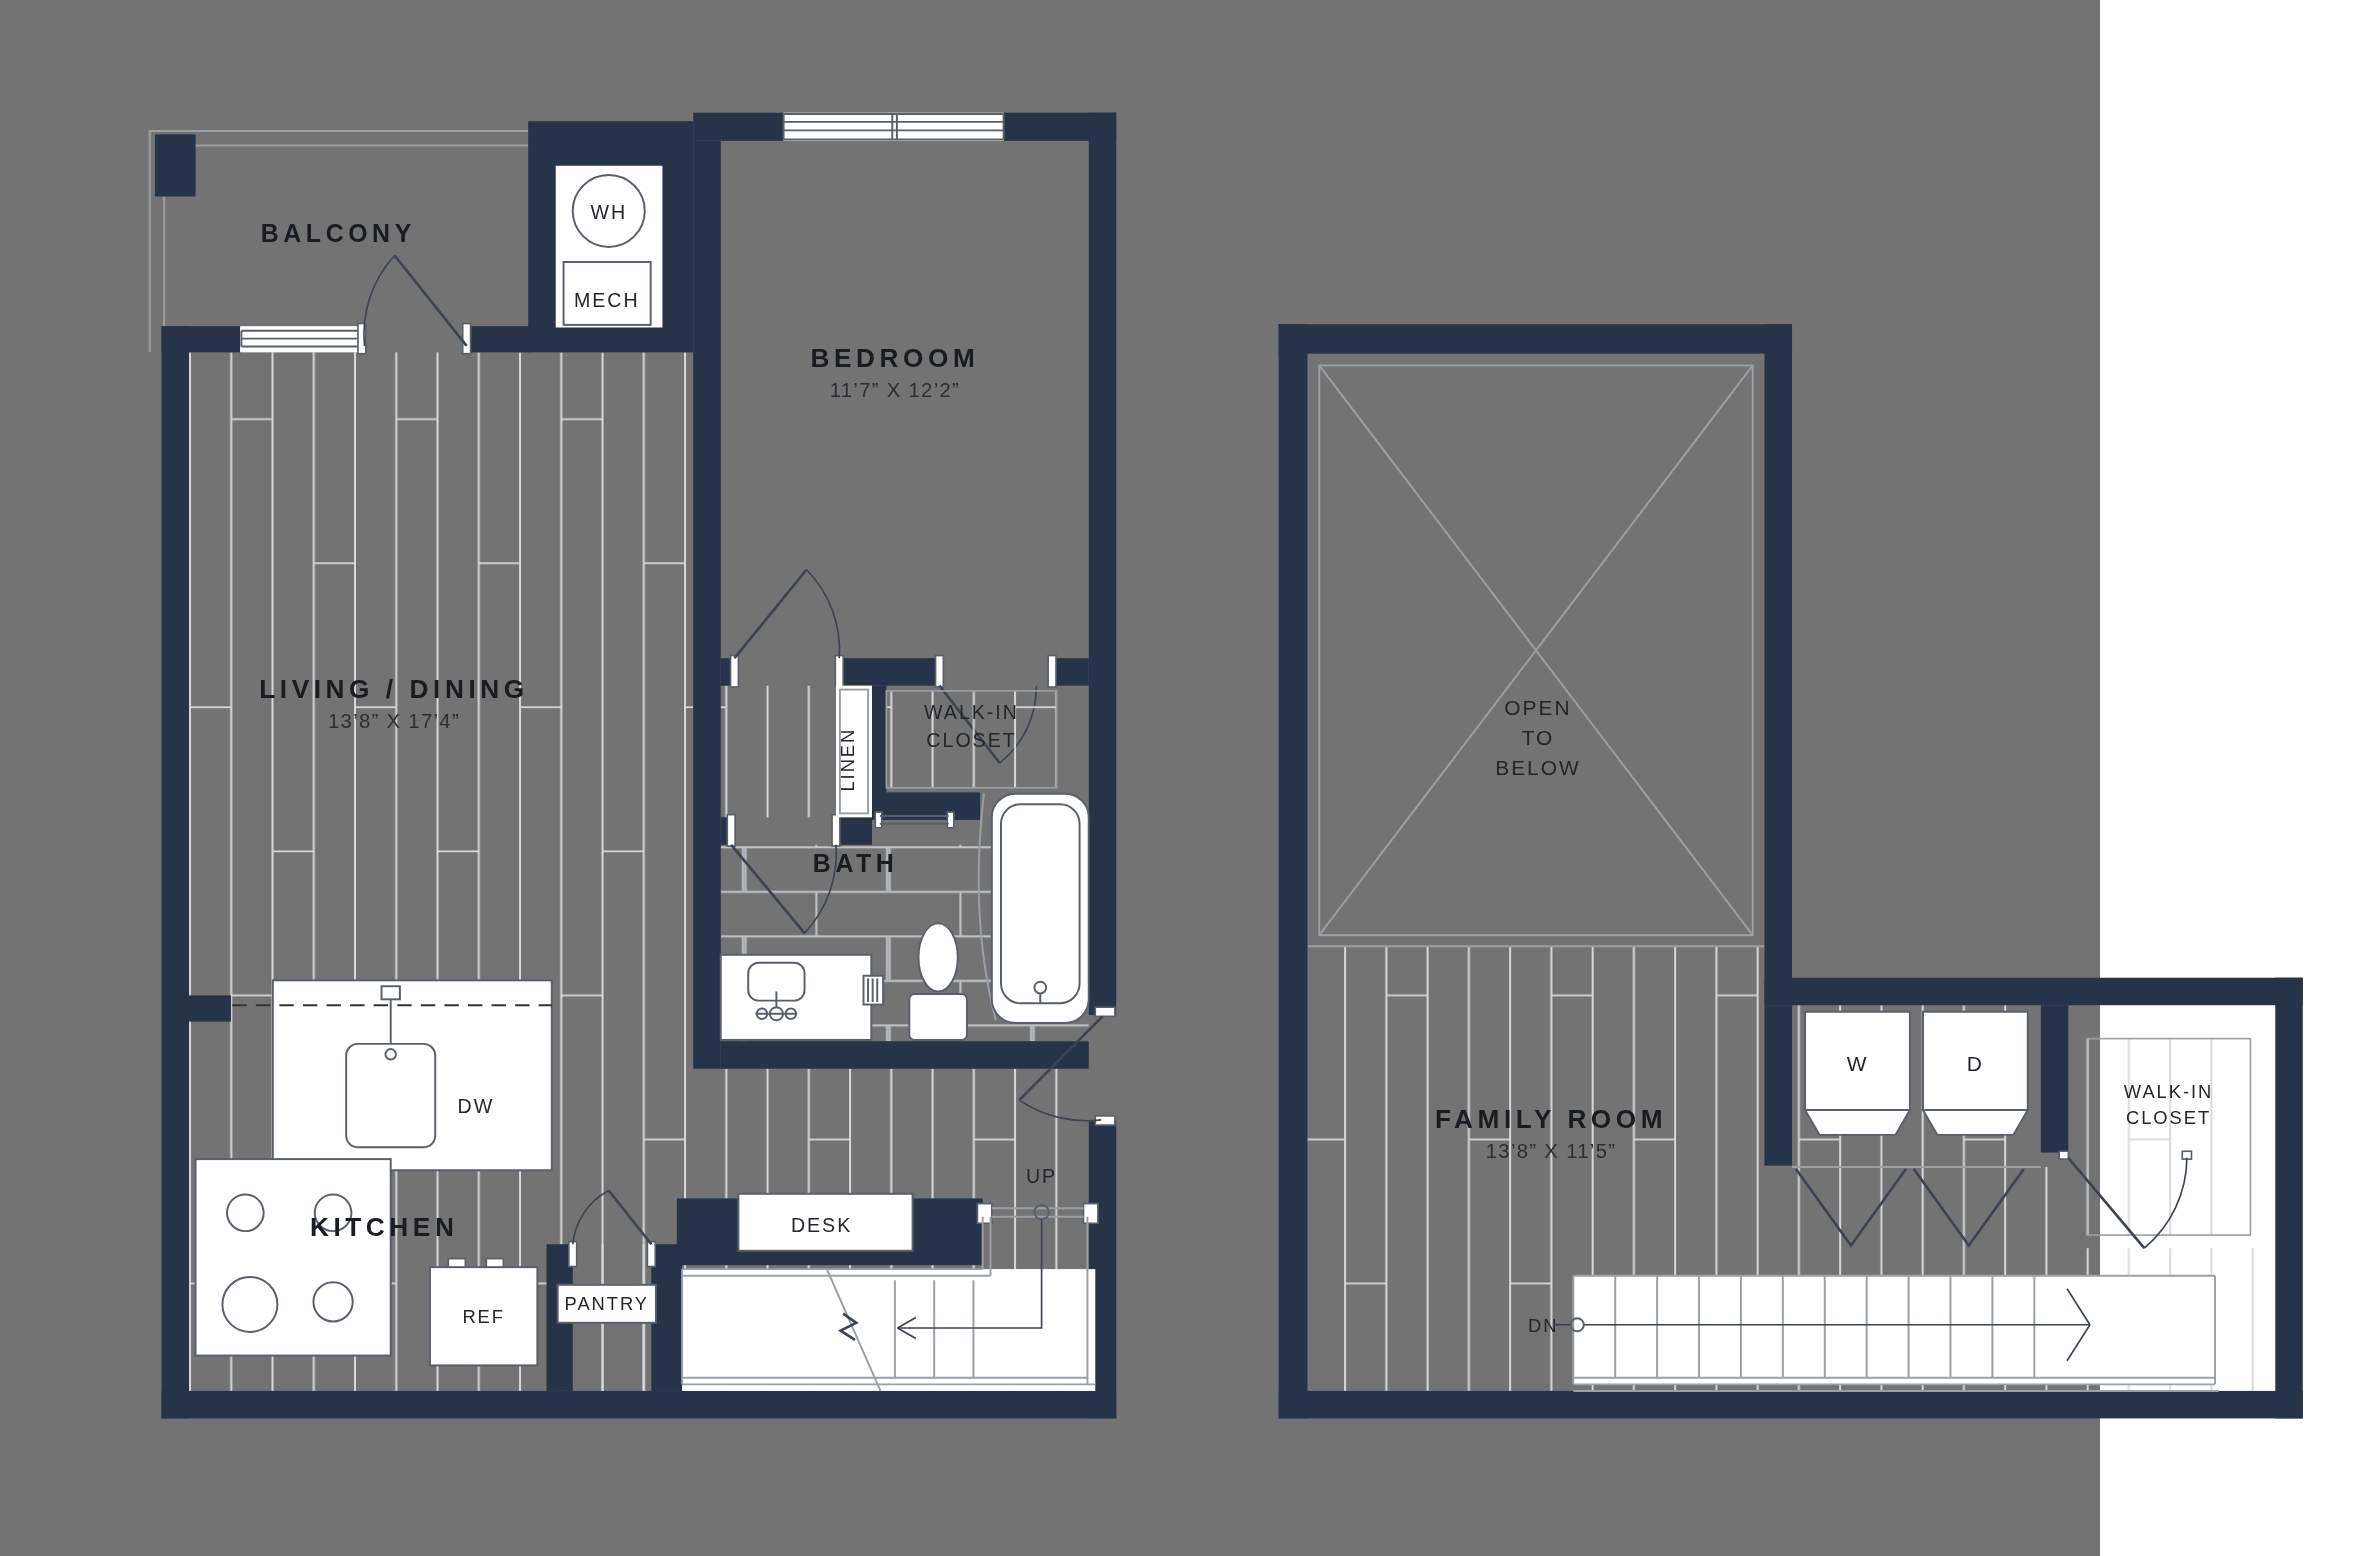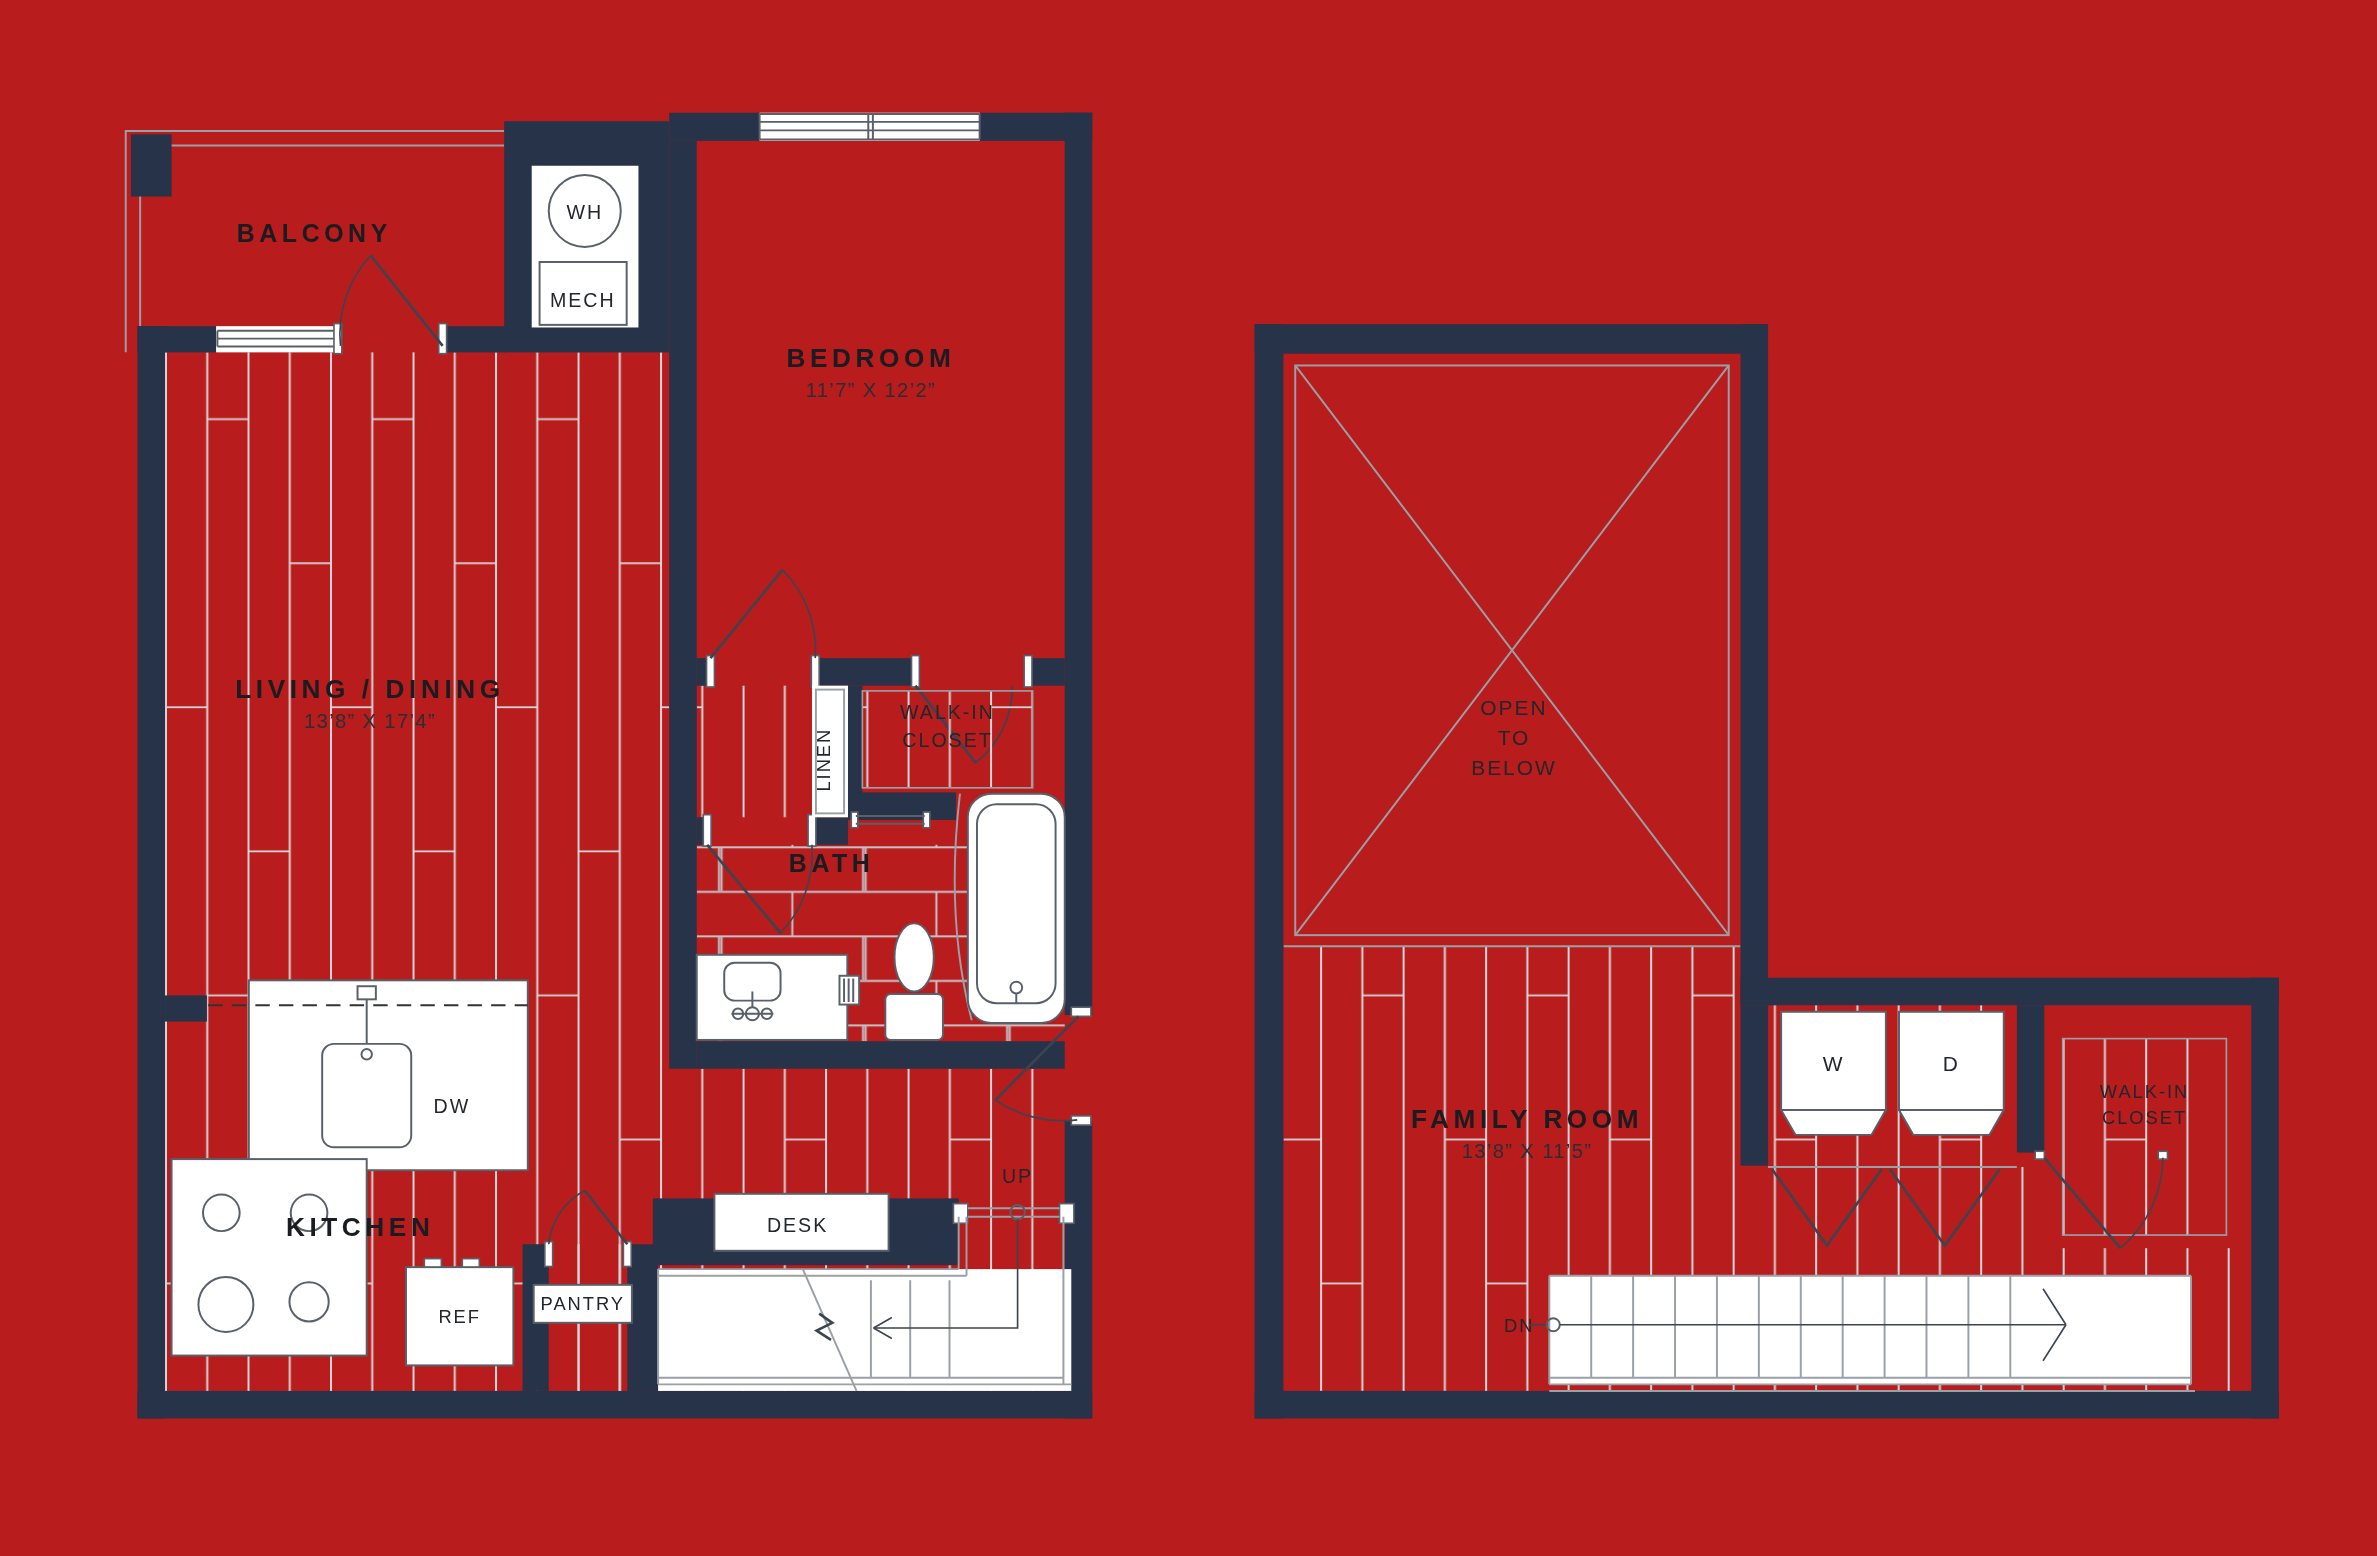--- a/index.html
+++ b/index.html
@@ -1,16 +1,16 @@
 <!DOCTYPE html>
 <html style="font-size:10.5px"><head>
 <meta charset="utf-8">
 <style>
   html,body{margin:0;padding:0;background:#ffffff;}
-  .stage{width:2377px;height:1556px;background:#b91c1c;position:relative;font-family:"Liberation Sans",sans-serif;}
+  .stage{width:2076px;height:1556px;background:#737373;position:relative;font-family:"Liberation Sans",sans-serif;padding-left:24px;}
   svg{display:block;}
   .wall{fill:#273349;stroke:none;}
   .thin{stroke:#9aa0a6;stroke-width:3;fill:none;}
   .edge{stroke:#596069;stroke-width:3;fill:#ffffff;}
   .edgeo{stroke:#596069;stroke-width:3;fill:none;}
   .door{stroke:#3c4450;stroke-width:4;fill:none;}
   .arc{stroke:#3c4450;stroke-width:2.5;fill:none;}
   .jamb{fill:#ffffff;stroke:#596069;stroke-width:2.5;}
   .lbl{font-weight:700;letter-spacing:7px;fill:#191c20;}
   .sub{font-weight:400;letter-spacing:2px;fill:#2b2f34;}

